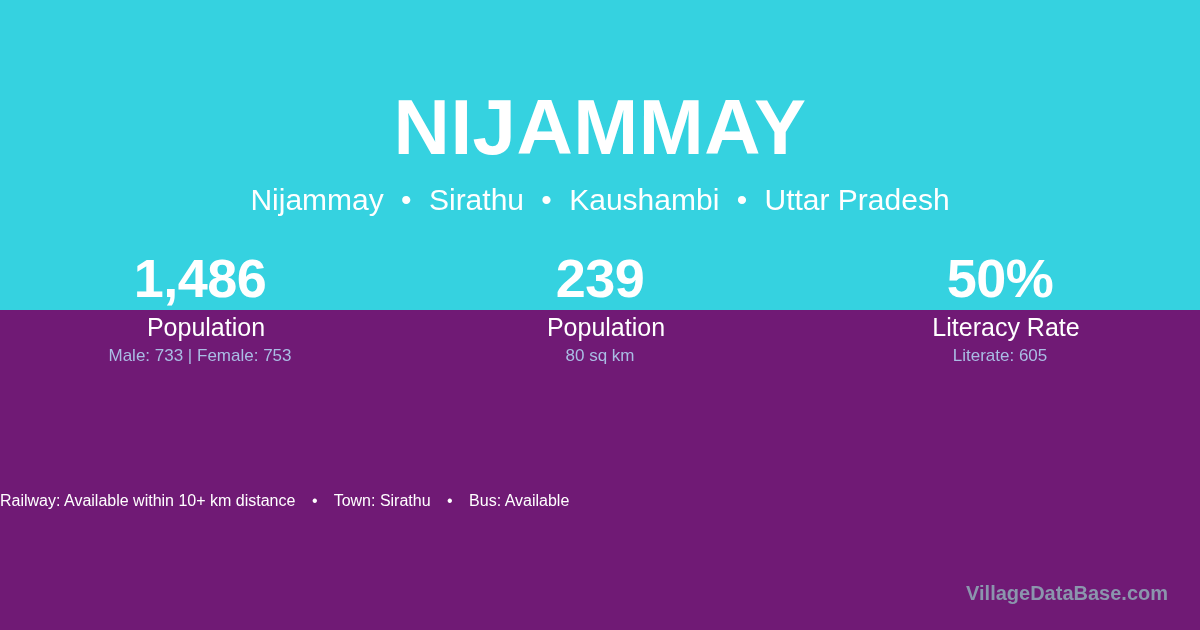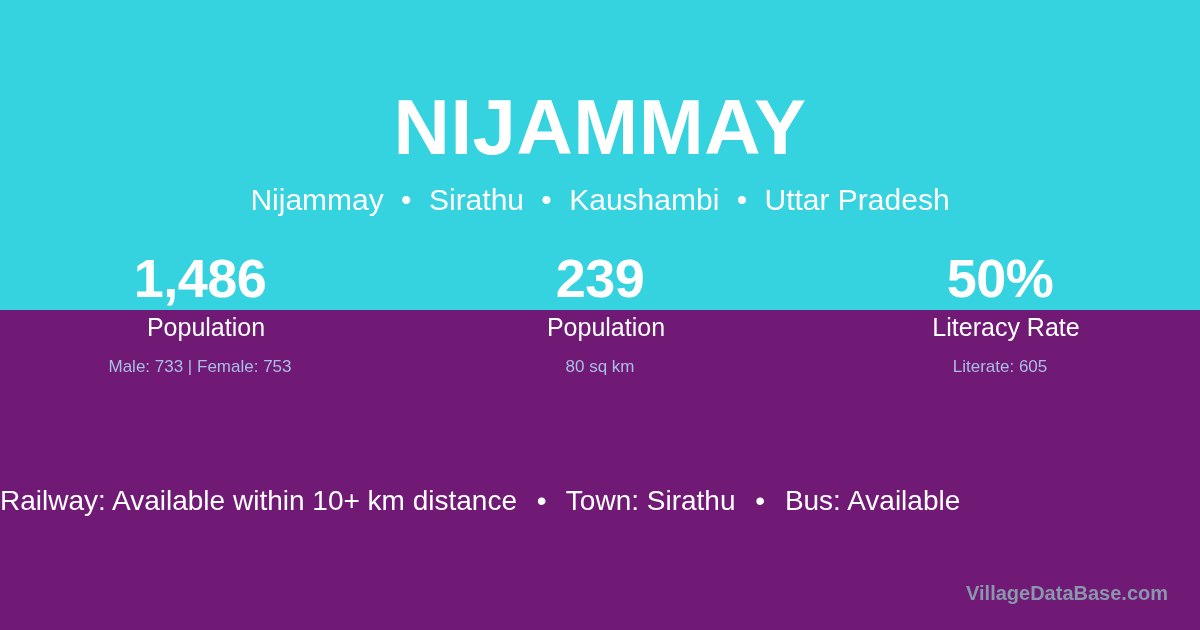--- a/index.html
+++ b/index.html
@@ -87,35 +87,35 @@
   }
   .stat-label {
     margin-top: 2px;
     font-size: 25px;
     line-height: 30px;
     font-weight: 400;
     color: #ffffff;
     padding-left: 12px;
   }
   .stat-sub {
-    margin-top: 14px;
+    margin-top: 3px;
     font-size: 17px;
     line-height: 22px;
     font-weight: 400;
     color: #aabde4;
   }
 
   
   .info-line {
     position: absolute;
     left: 0;
     top: 487px;
     width: 952px;
-    text-align: right;
-    font-size: 28px;
+    text-align: left;
+    font-size: 16px;
     line-height: 28px;
     font-weight: 400;
     color: #ffffff;
     white-space: nowrap;
   }
   .info-line .sep {
     display: inline-block;
     padding: 0 12px;
     color: #ffffff;
   }

